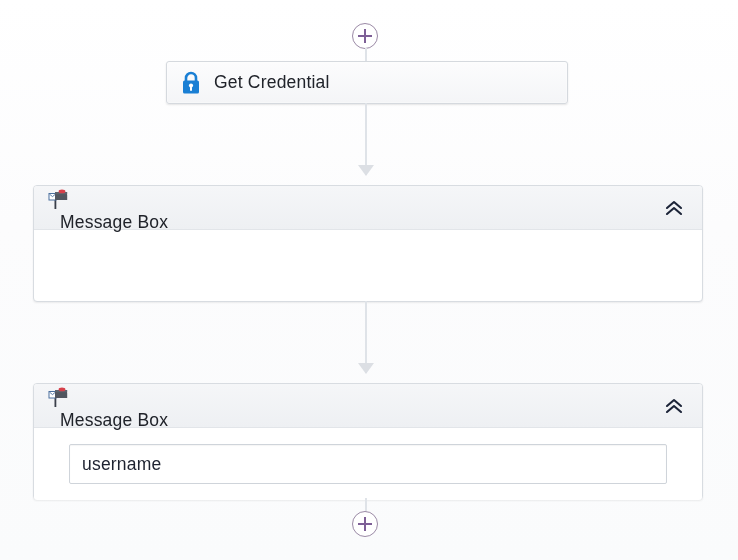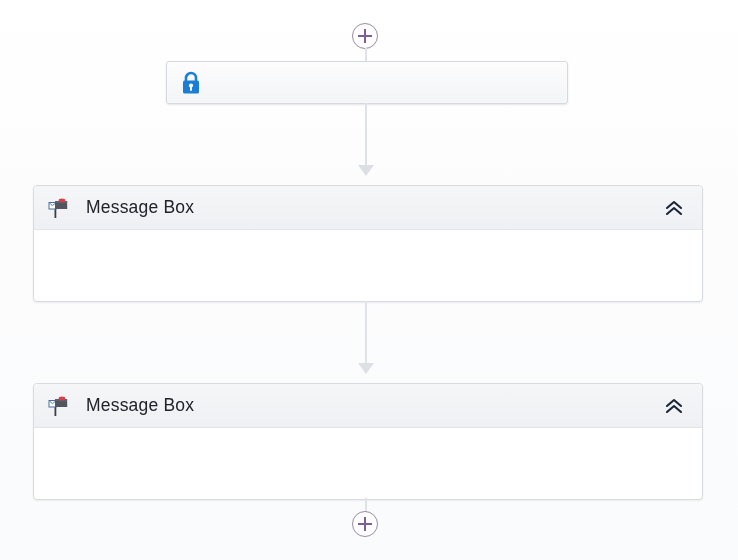--- a/index.html
+++ b/index.html
@@ -129,23 +129,23 @@
   #panel-2 { top: 383px; height: 117px; }
 
   .msg-header {
     position: relative;
     height: 44px;
     box-sizing: border-box;
     background: linear-gradient(180deg, #f5f6f8 0%, #eef0f3 100%);
     border-bottom: 1px solid #e2e5e9;
     border-radius: 3px 3px 0 0;
     display: flex;
-    align-items: center;
     padding-left: 12px;
     cursor: pointer;
+    flex-direction: column;
   }
   .msg-header .hdr-title {
     font-size: 17.5px;
     color: #20232a;
     letter-spacing: 0.2px;
     margin-left: 14px;
   }
   .mailbox-icon { width: 26px; height: 26px; display: block; flex: none; }
 
   .collapse-btn {
@@ -201,20 +201,21 @@
     <span class="line"></span>
   </div>
 
   <div id="node-get-credential">
     <svg class="lock-icon" viewBox="0 0 22 24">
       <path d="M6 10 V7 a5 5 0 0 1 10 0 V10" fill="none" stroke="#1a7fd4" stroke-width="2.6"></path>
       <rect x="3" y="9.6" width="16" height="13" rx="1.6" fill="#1a7fd4"></rect>
       <circle cx="11" cy="14.6" r="2.1" fill="#ffffff"></circle>
       <rect x="10" y="15.4" width="2" height="4.6" rx="1" fill="#ffffff"></rect>
     </svg>
+    <span class="nodelabel">Get Credential</span>
   </div>
 
   <div id="conn-1" class="connector">
     <span class="line"></span>
     <span class="arrow"></span>
   </div>
 
   <div id="panel-1" class="msg-panel">
     <div class="msg-header">
       <svg class="mailbox-icon" viewBox="0 0 26 26">
@@ -251,20 +252,23 @@
         <ellipse cx="16" cy="5.4" rx="3.4" ry="1.9" fill="#d6404a"></ellipse>
       </svg>
       <span class="hdr-title">Message Box</span>
       <span class="collapse-btn">
         <svg class="chev-icon" viewBox="0 0 20 16">
           <path d="M3 8 L10 2 L17 8" fill="none" stroke="#1c2438" stroke-width="2.1" stroke-linecap="round" stroke-linejoin="round"></path>
           <path d="M3 14 L10 8 L17 14" fill="none" stroke="#1c2438" stroke-width="2.1" stroke-linecap="round" stroke-linejoin="round"></path>
         </svg>
       </span>
     </div>
+    <div class="msg-body">
+      <div class="msg-input">username</div>
+    </div>
   </div>
 
   <div id="conn-3" class="connector">
     <span class="line"></span>
   </div>
 
   <div id="add-bottom" class="add-btn">
     <span class="bar-h"></span>
     <span class="bar-v"></span>
   </div>

